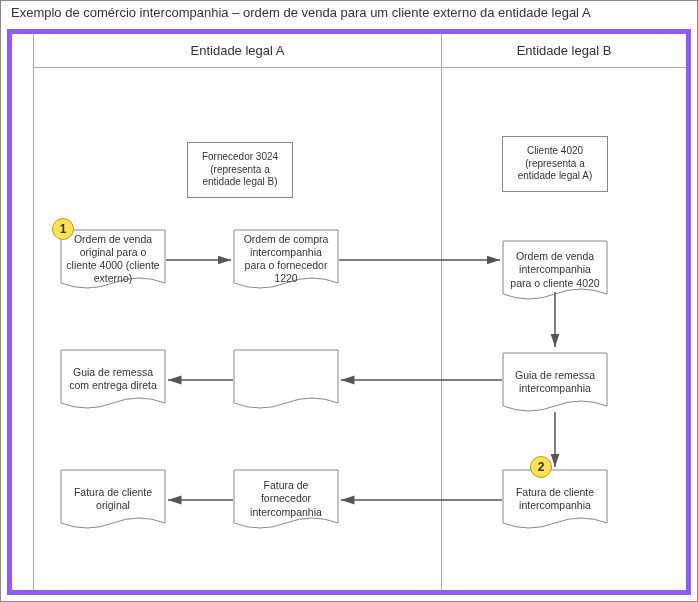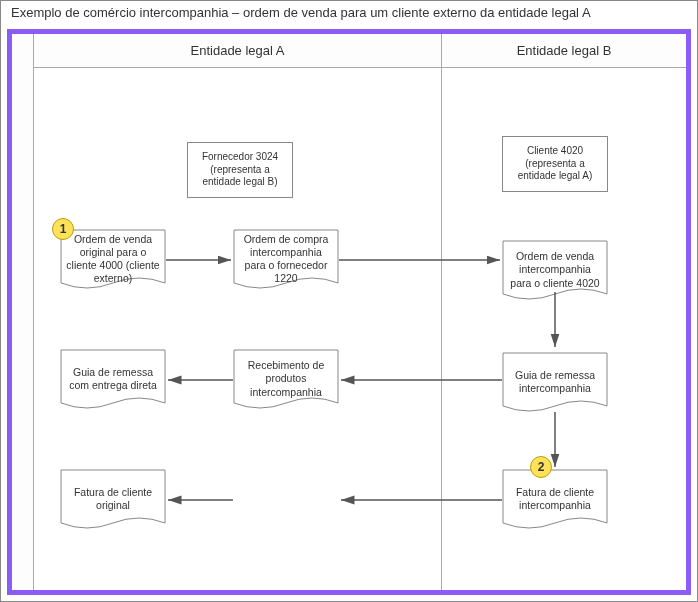--- a/index.html
+++ b/index.html
@@ -141,34 +141,39 @@
     <div class="doc" style="left:48px; top:315px;padding-left:20px;">
       <svg width="106" height="66" viewBox="0 0 106 66">
           <path d="M1 1 H105 V54 Q79 44 53 54 Q27 64 1 54 Z" fill="#fff" stroke="#888"></path>
         </svg>
       <div class="doctext">Guia de remessa com entrega direta</div>
     </div>
     <div class="doc" style="left:221px; top:315px;">
       <svg width="106" height="66" viewBox="0 0 106 66">
           <path d="M1 1 H105 V54 Q79 44 53 54 Q27 64 1 54 Z" fill="#fff" stroke="#888"></path>
         </svg>
-      <div class="doctext">Recebimento de produtos intercompanhia</div>
     </div>
     <div class="doc" style="left:490px; top:318px;padding-left:36px;">
       <svg width="106" height="66" viewBox="0 0 106 66">
           <path d="M1 1 H105 V54 Q79 44 53 54 Q27 64 1 54 Z" fill="#fff" stroke="#888"></path>
         </svg>
       <div class="doctext">Guia de remessa intercompanhia</div>
     </div>
 
     <div class="doc" style="left:48px; top:435px;">
       <svg width="106" height="66" viewBox="0 0 106 66">
           <path d="M1 1 H105 V54 Q79 44 53 54 Q27 64 1 54 Z" fill="#fff" stroke="#888"></path>
         </svg>
       <div class="doctext">Fatura de cliente original</div>
+    </div>
+    <div class="doc" style="left:221px; top:435px;">
+      <svg width="106" height="66" viewBox="0 0 106 66">
+          <path d="M1 1 H105 V54 Q79 44 53 54 Q27 64 1 54 Z" fill="#fff" stroke="#888"></path>
+        </svg>
+      <div class="doctext">Fatura de fornecedor intercompanhia</div>
     </div>
     <div class="doc" style="left:490px; top:435px;">
       <svg width="106" height="66" viewBox="0 0 106 66">
           <path d="M1 1 H105 V54 Q79 44 53 54 Q27 64 1 54 Z" fill="#fff" stroke="#888"></path>
         </svg>
       <div class="doctext">Fatura de cliente intercompanhia</div>
     </div>
 
     <div class="badge" style="left:40px; top:184px;">1</div>
     <div class="badge" style="left:518px; top:422px;">2</div>

